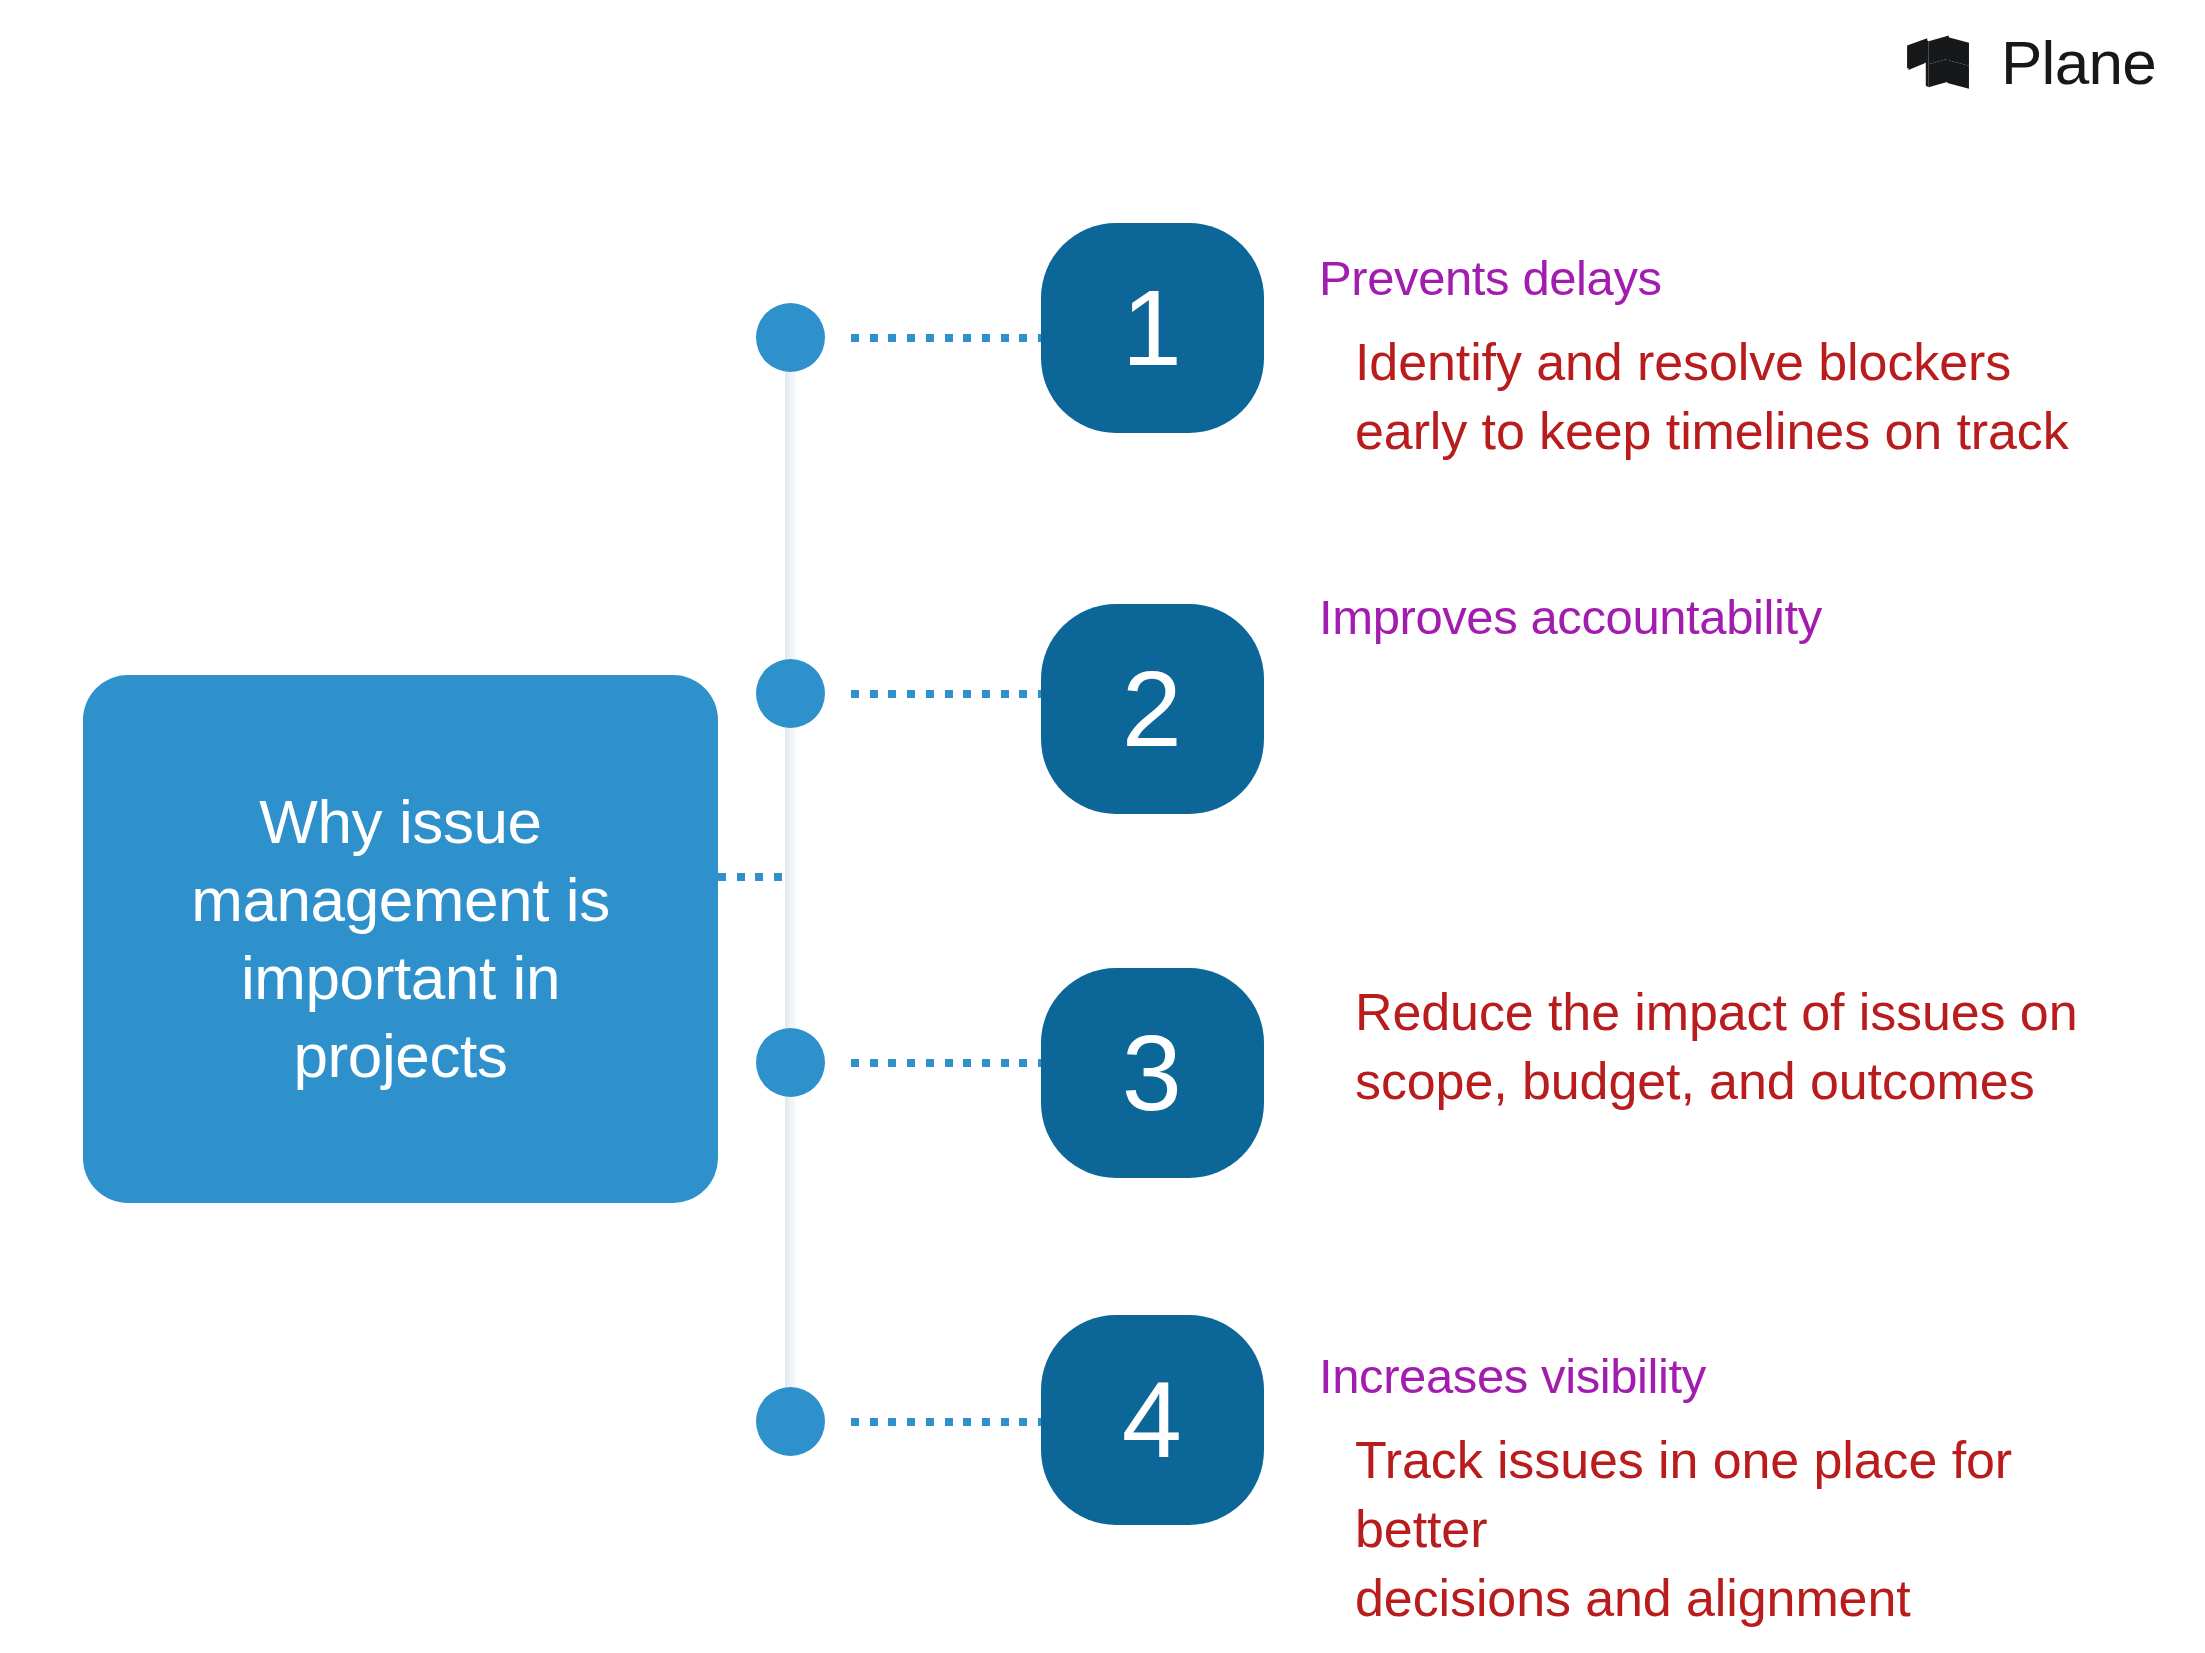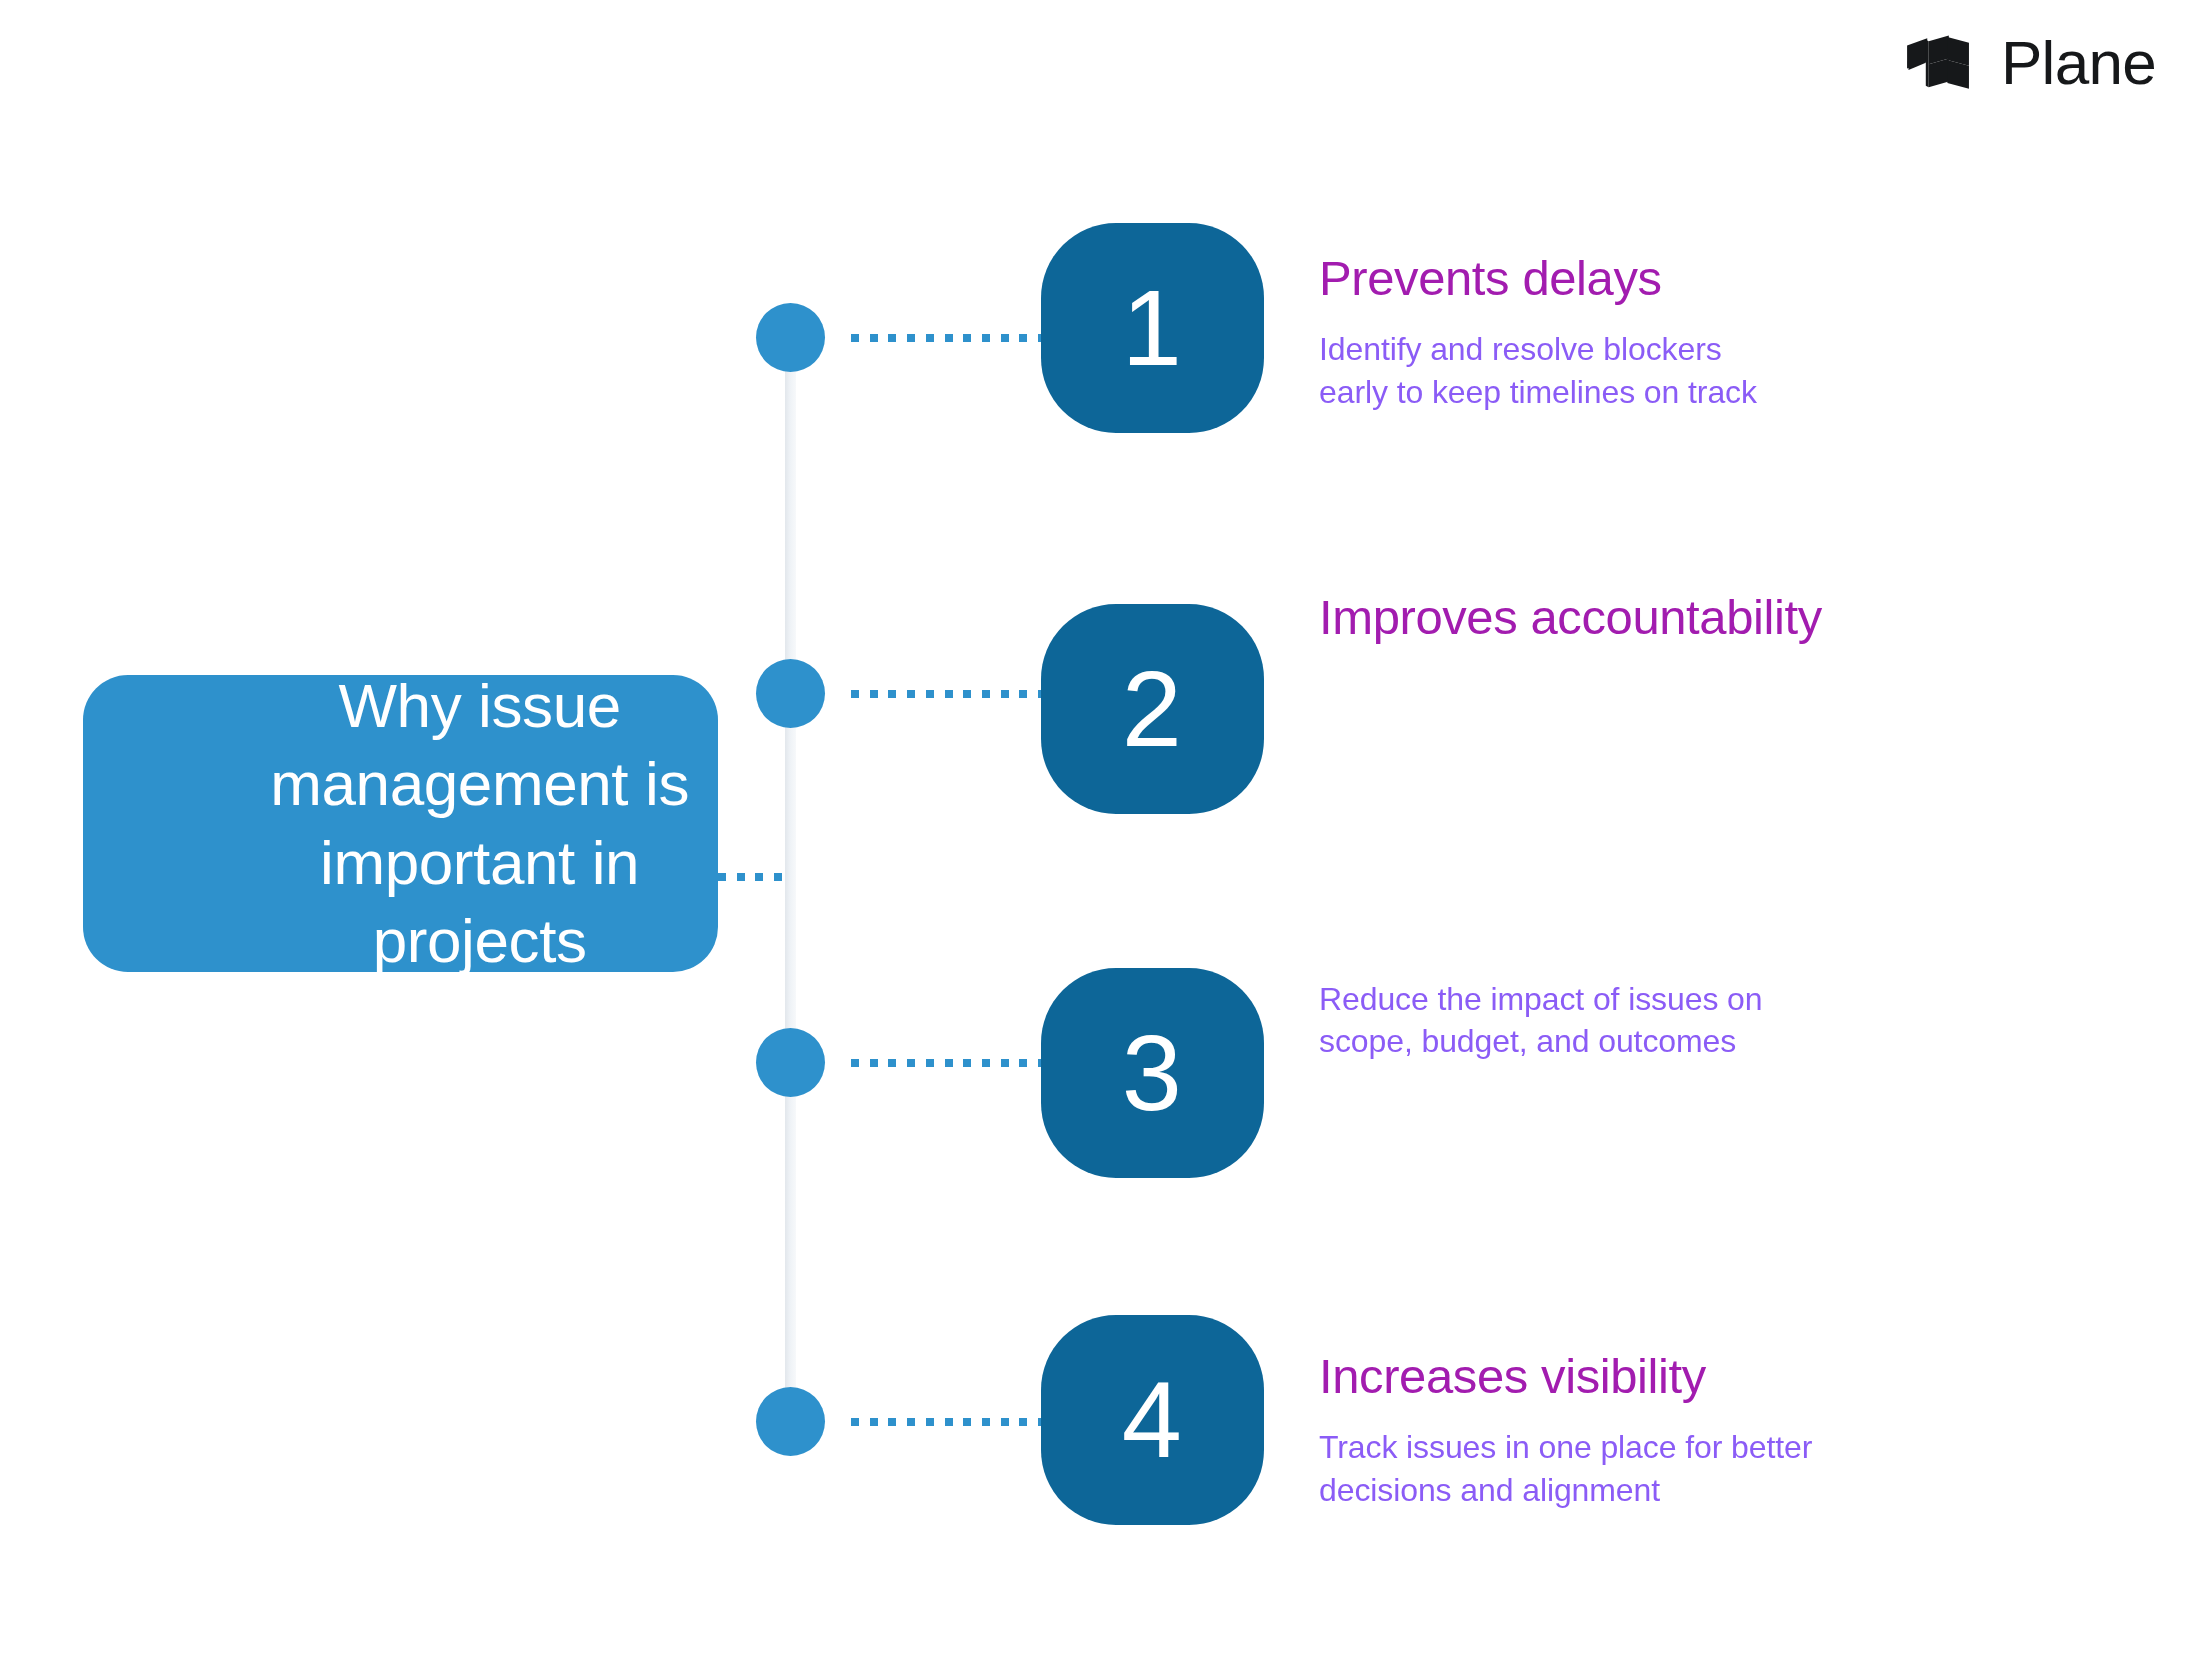--- a/index.html
+++ b/index.html
@@ -23,24 +23,24 @@
     font-weight:400;
     letter-spacing:-0.7px;
     color:#16181a;
     line-height:1;
   }
 
   
   #label-box {
     position:absolute;
     left:83px; top:675px;
-    width:635px; height:297px;
+    width:635px; height:528px;
     background:#2E91CC;
     border-radius:45px;
-    display:flex; align-items:center; justify-content:flex-end;
+    display:flex; align-items:center; justify-content:center;
     padding:0 29px;
   }
   #label-box .txt {
     color:#ffffff;
     font-size:62px;
     font-weight:400;
     line-height:1.26;
     text-align:center;
     letter-spacing:-0.4px;
     white-space:pre-line;
@@ -96,26 +96,27 @@
   .item-text { position:absolute; left:1319px; width:761px; }
   .item-text .title {
     font-size:49px;
     font-weight:400;
     color:#a21caf;
     line-height:1.16;
     letter-spacing:-0.4px;
     margin-bottom:21.5px;
   }
   .item-text .desc {
-    font-size:32px;
-    font-weight:400;
-    color:#8b5cf6;
+    font-size:52px;
+    font-weight:400;
+    color:#b91c1c;
     line-height:1.32;
     letter-spacing:-0.1px;
     white-space:pre-line;
+    margin-left:36px;
   }
 
   
   .r1 .node  { top:303px; }
   .r1 .hconn { top:334px; }
   .r1 .badge { top:223px; }
   .r1 .item-text { top:250px; }
 
   .r2 .node  { top:659px; }
   .r2 .hconn { top:690px; }

